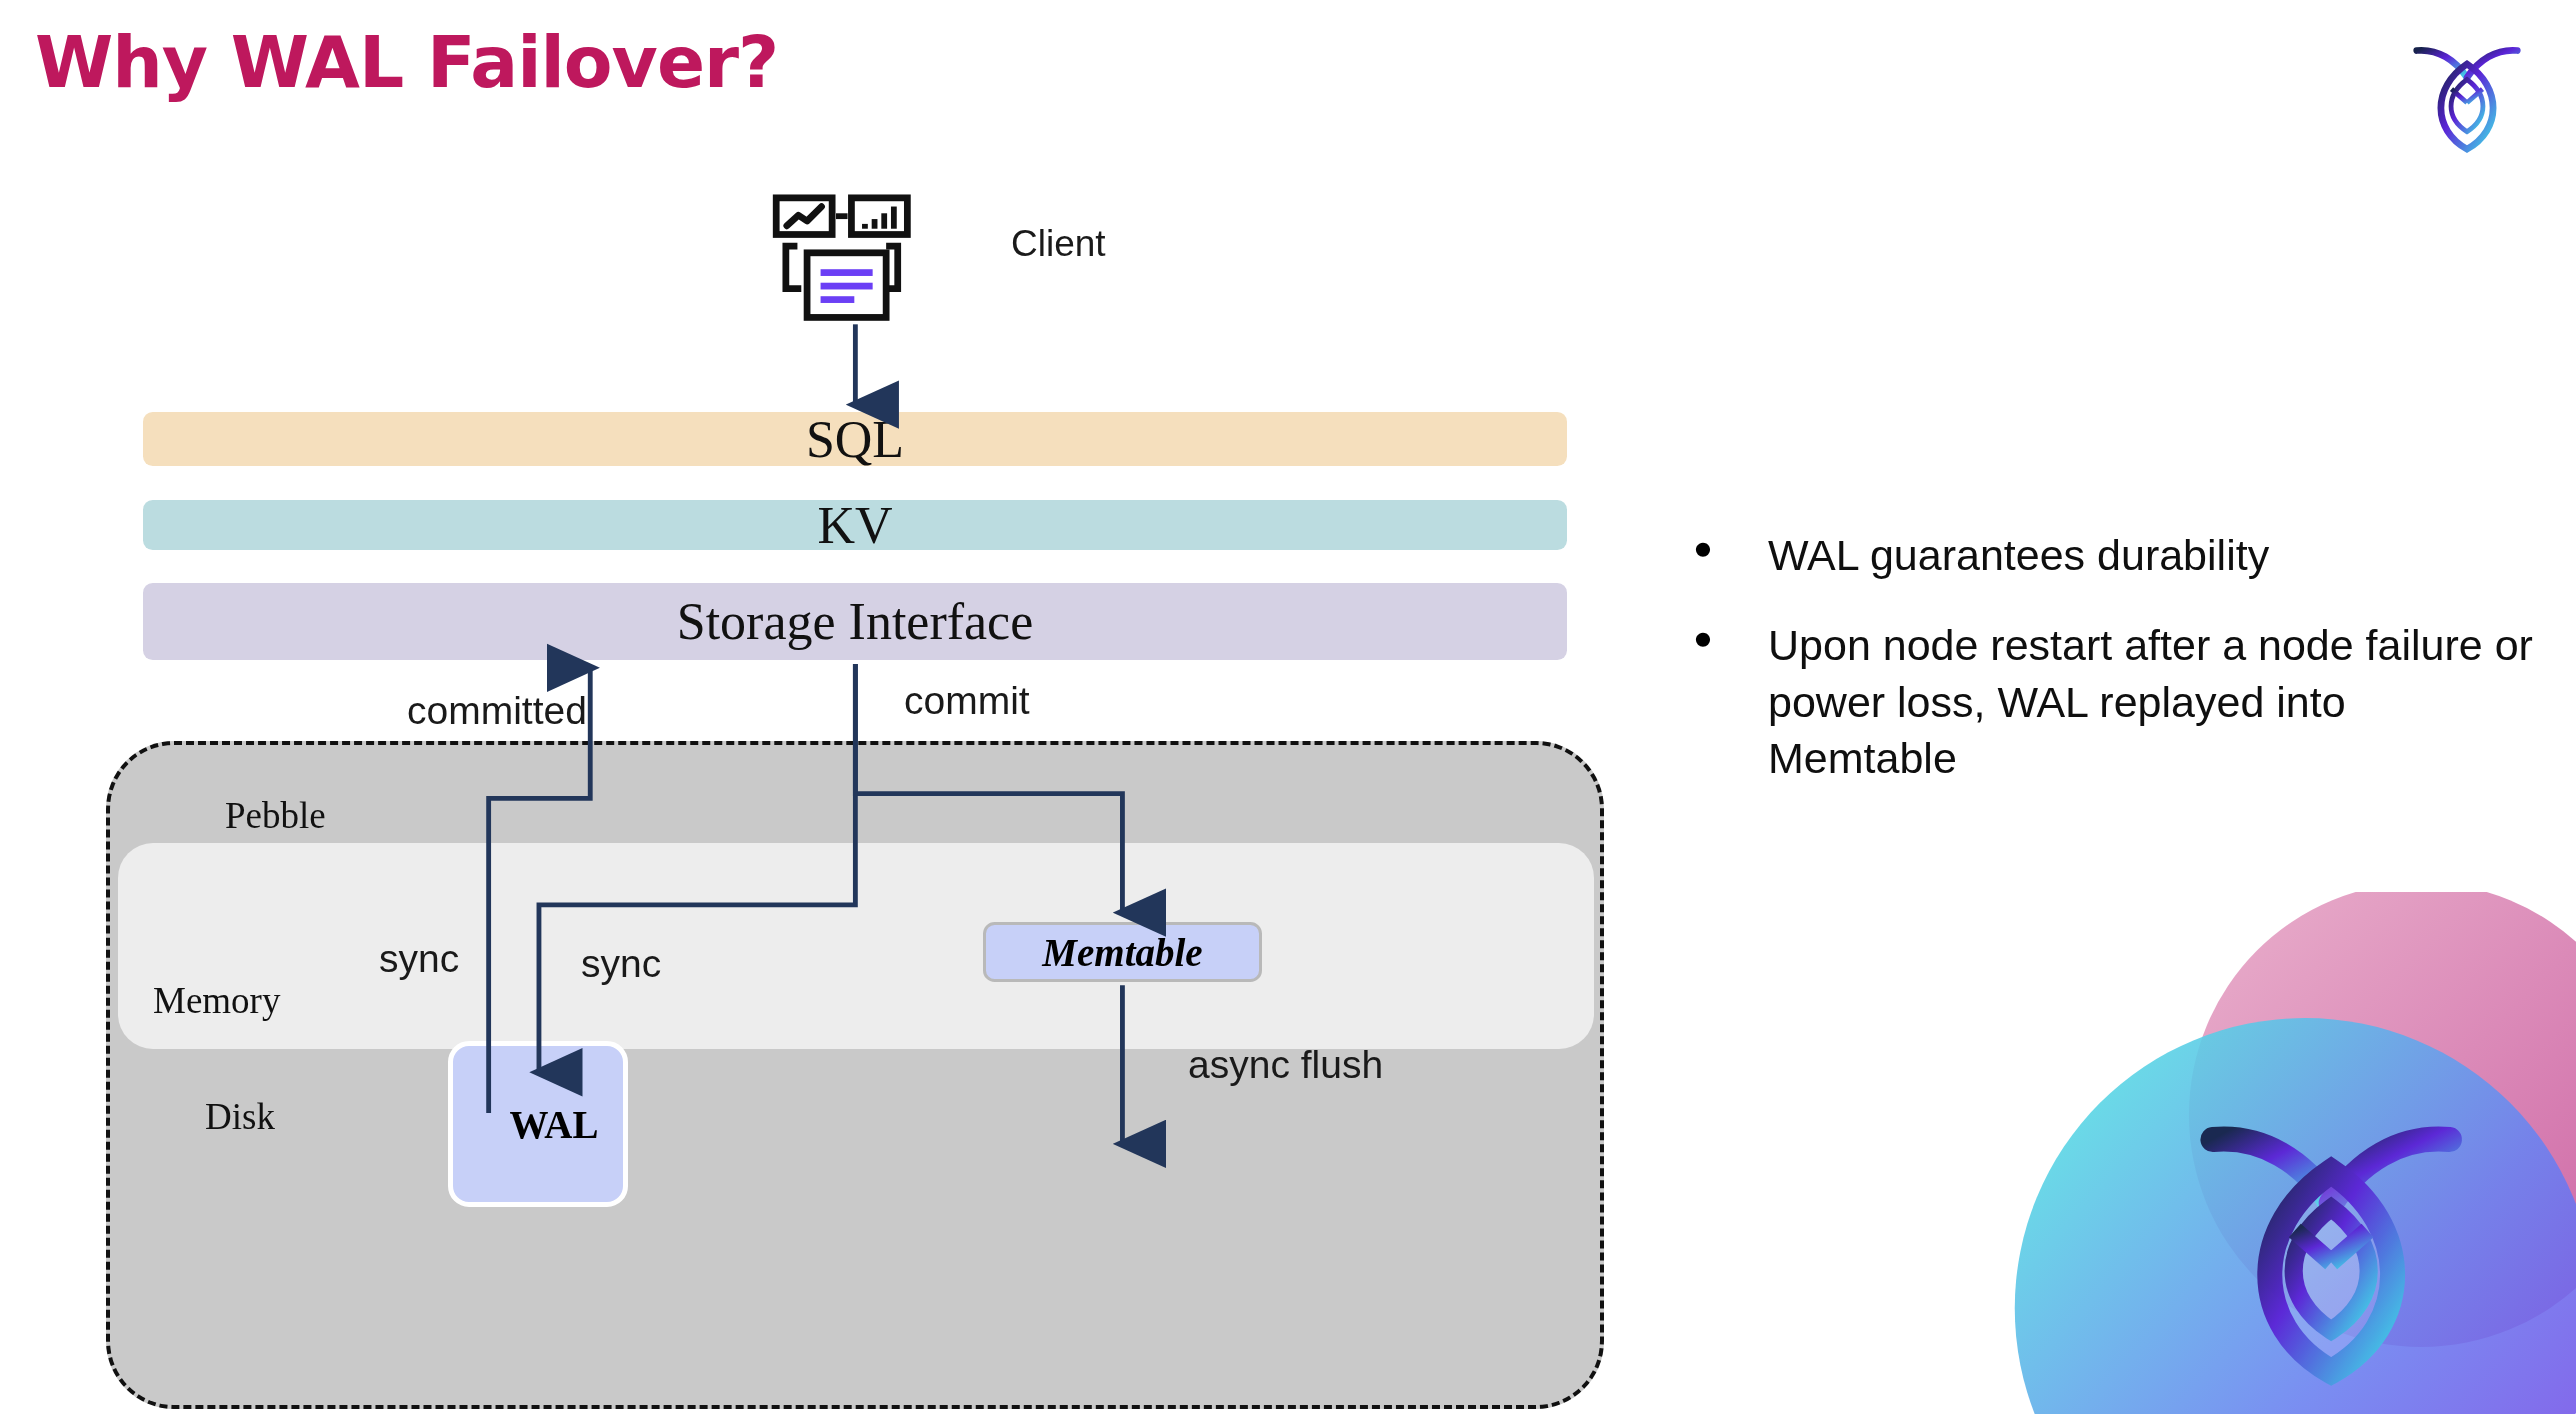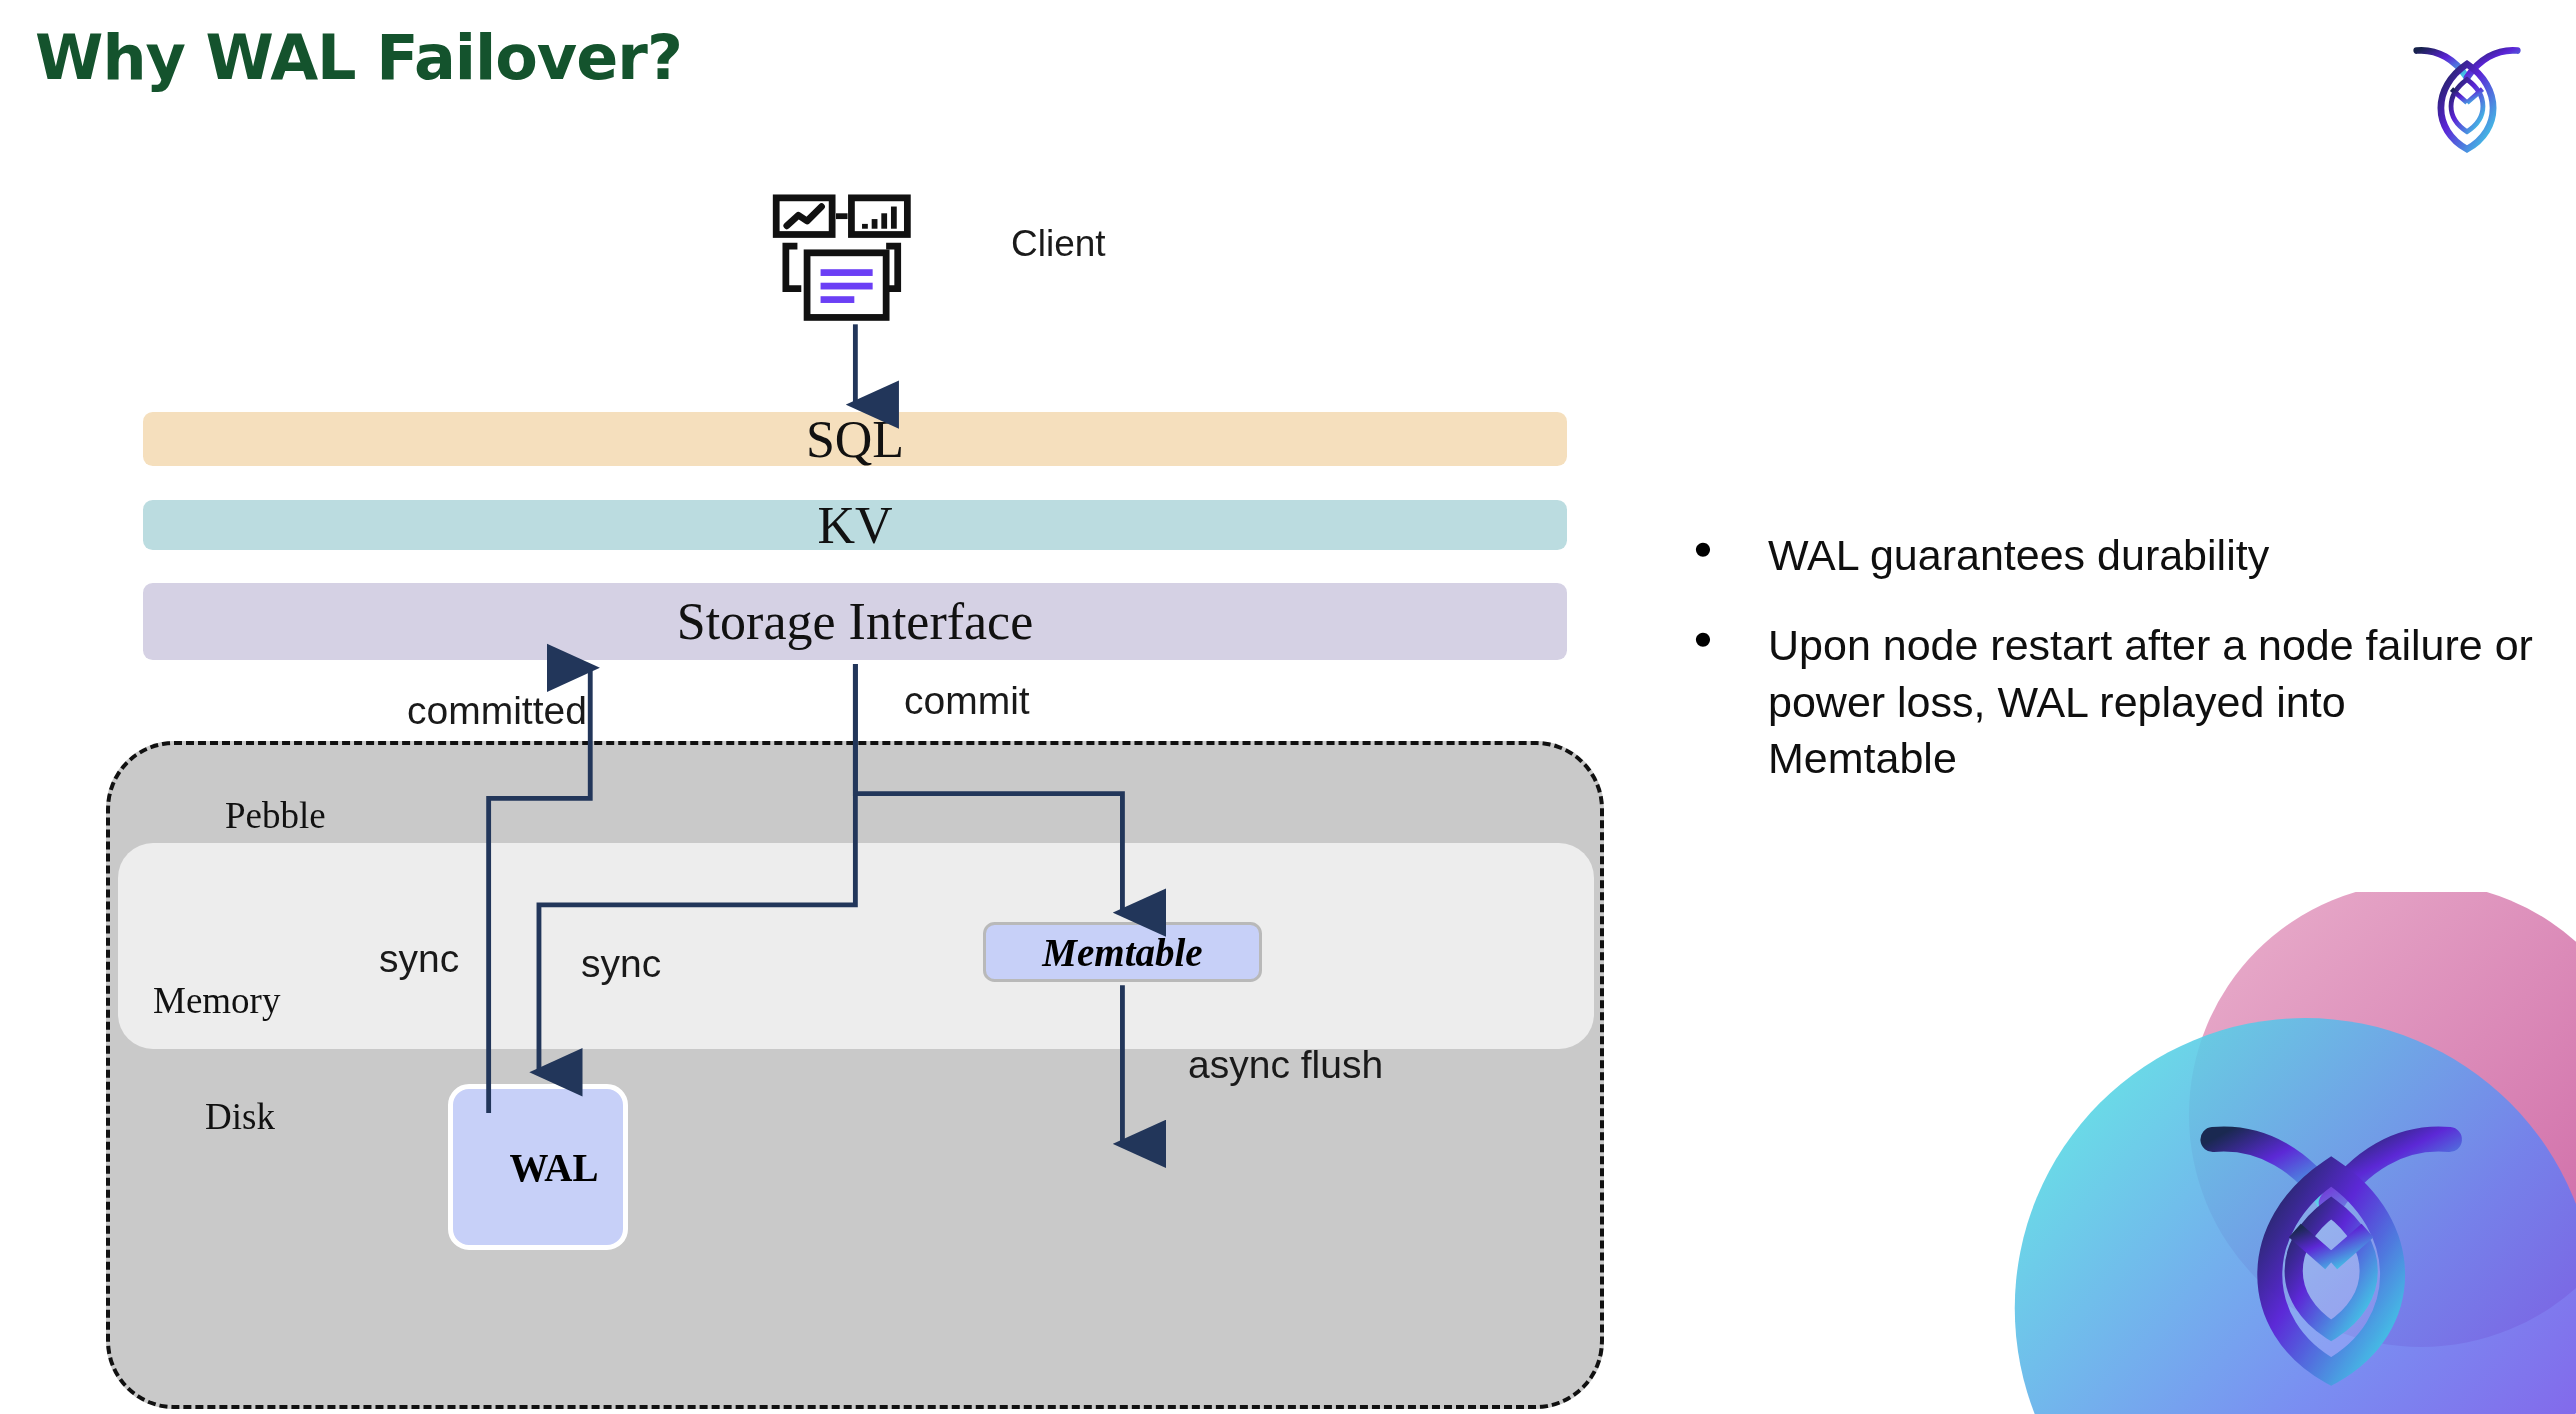--- a/index.html
+++ b/index.html
@@ -19,23 +19,23 @@
     overflow: hidden;
   }
 
   
   #slide-title {
     position: absolute;
     left: 35px;
     top: 25px;
     font-family: "DejaVu Sans", sans-serif;
     font-weight: bold;
-    font-size: 62px;
+    font-size: 71px;
     letter-spacing: -1px;
-    color: #14532d;
+    color: #be185d;
     white-space: nowrap;
     line-height: 1.08;
   }
 
   
   #brand-logo {
     position: absolute;
     left: 2409px;
     top: 35px;
     width: 116px;
@@ -158,21 +158,21 @@
     box-sizing: border-box;
   }
   #node-memtable {
     left: 983px;  top: 922px;
     width: 279px;  height: 60px;
     border: 3.9px solid #b9b9b9;
     border-radius: 11.6px;
     font-style: italic;
   }
   #node-wal {
-    left: 448px;   top: 1084px;
+    left: 448px;   top: 1041px;
     width: 180px;  height: 166px;
     border: 5.8px solid #ffffff;
     border-radius: 21px;
     padding-left: 32px;
   }
   #node-sstable {
     left: 983px;  top: 1153px;
     width: 279px;  height: 163px;
     border: 5.8px solid #ffffff;
     border-radius: 21px;

